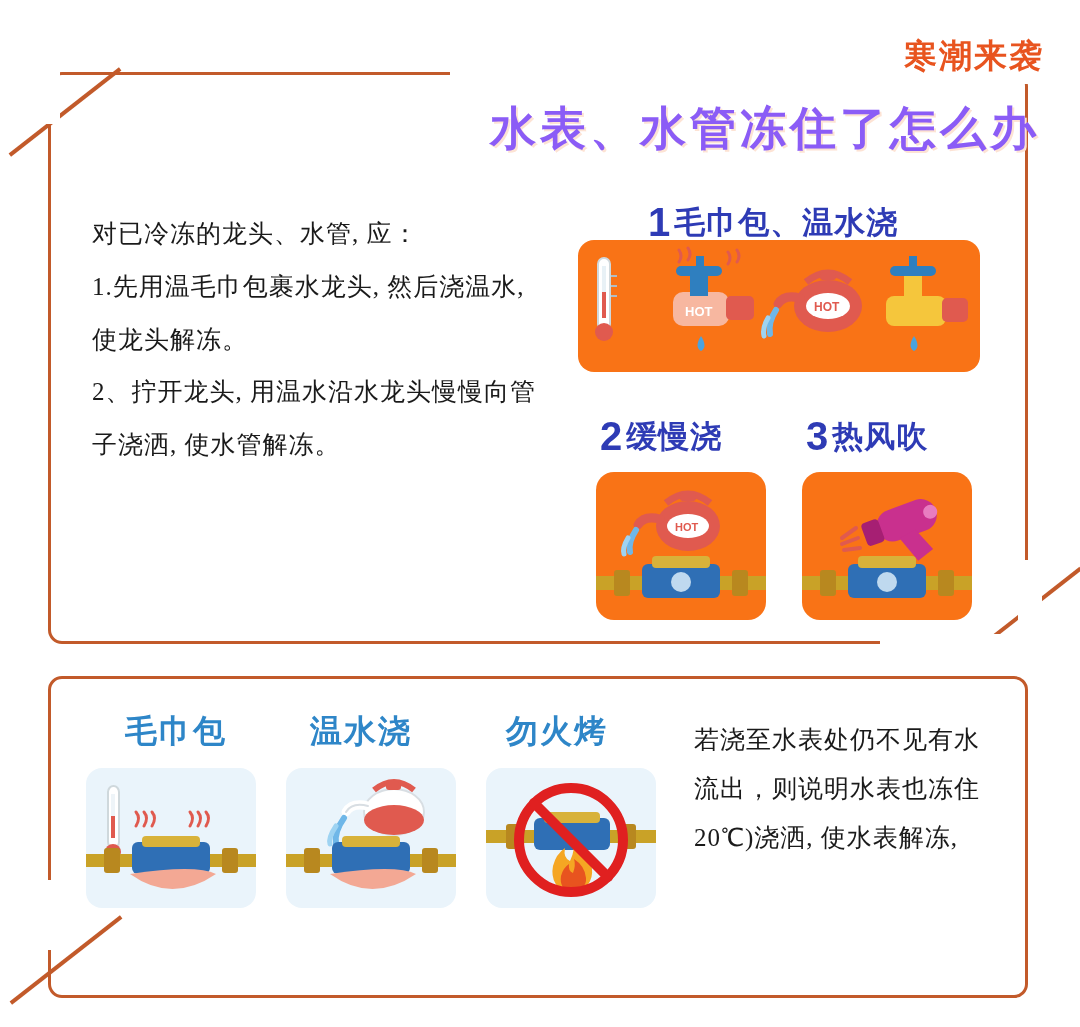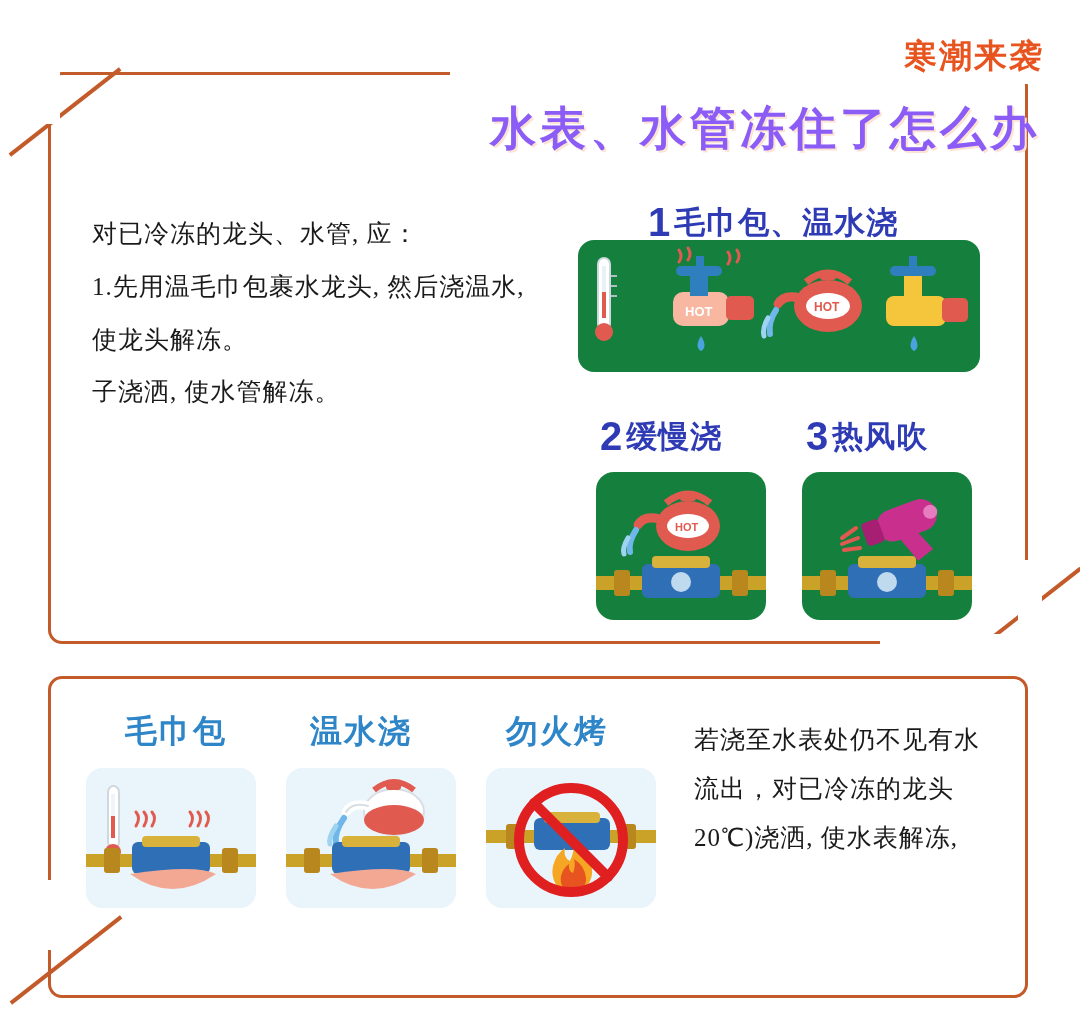--- a/index.html
+++ b/index.html
@@ -125,21 +125,21 @@
     vertical-align: -3px;
   }
   .step-txt { font-size: 31px; letter-spacing: 1px; }
 
   .title-1 { left: 648px; top: 176px; margin-top: 24px; }
   .title-2 { left: 600px; top: 414px; }
   .title-3 { left: 806px; top: 414px; }
 
   .illus {
     position: absolute;
-    background: #15803d;
+    background: #f97316;
     border-radius: 16px;
     overflow: hidden;
   }
   .illus-1 { left: 578px; top: 240px; width: 402px; height: 132px; }
   .illus-2 { left: 596px; top: 472px; width: 170px; height: 148px; border-radius: 18px;}
   .illus-3 { left: 802px; top: 472px; width: 170px; height: 148px; border-radius: 18px;}
 
   
   .bcap {
     position: absolute;
@@ -199,20 +199,21 @@
 <div class="panel panel-bottom"></div>
 <div class="mask mask-b-left"></div>
 
 <div class="headline-sub">寒潮来袭</div>
 <div class="headline-main">水表、水管冻住了怎么办</div>
 
 <div class="text-top">
   <p>对已冷冻的龙头、水管, 应：</p>
   <p>1.先用温毛巾包裹水龙头, 然后浇温水,</p>
   <p>使龙头解冻。</p>
+  <p>2、拧开龙头, 用温水沿水龙头慢慢向管</p>
   <p>子浇洒, 使水管解冻。</p>
 </div>
 
 <div class="step-title title-1">
   <span class="step-num">1</span><span class="step-txt">毛巾包、温水浇</span>
 </div>
 <div class="step-title title-2">
   <span class="step-num">2</span><span class="step-txt">缓慢浇</span>
 </div>
 <div class="step-title title-3">
@@ -362,15 +363,15 @@
     <path d="M85 128 q-22 -10 -18 -30 q3 -12 12 -18 q-2 10 5 13 q6 -12 2 -22 q18 10 20 30 q2 18 -21 27 z" fill="#f5a623"></path>
     <path d="M85 126 q-12 -6 -10 -18 q2 -8 8 -12 q-1 7 4 9 q3 -8 1 -14 q11 7 12 19 q1 11 -15 16 z" fill="#e8541f"></path>
 
     <circle cx="85" cy="72" r="52" fill="none" stroke="#e02020" stroke-width="10"></circle>
     <line x1="48" y1="35" x2="122" y2="109" stroke="#e02020" stroke-width="10" stroke-linecap="round"></line>
   </svg>
 </div>
 
 <div class="text-bottom">
   <div>若浇至水表处仍不见有水</div>
-  <div>流出，对已冷冻的龙头</div>
+  <div>流出，则说明水表也冻住</div>
   <div>20℃)浇洒, 使水表解冻,</div>
 </div>
 
 </body></html>

